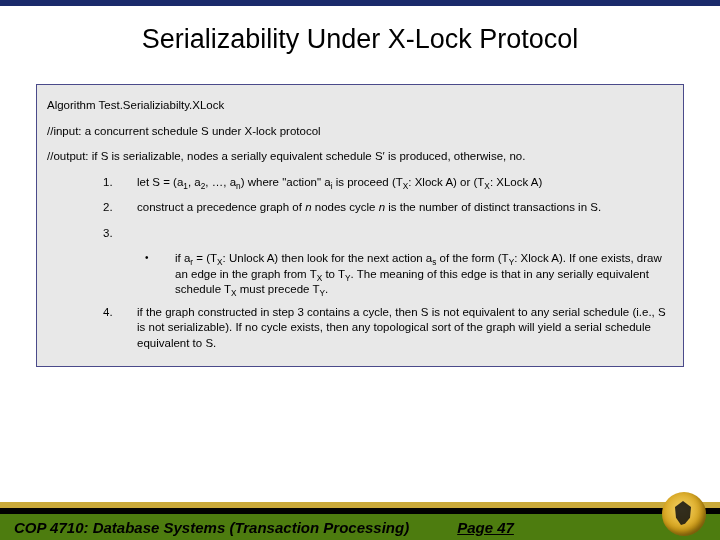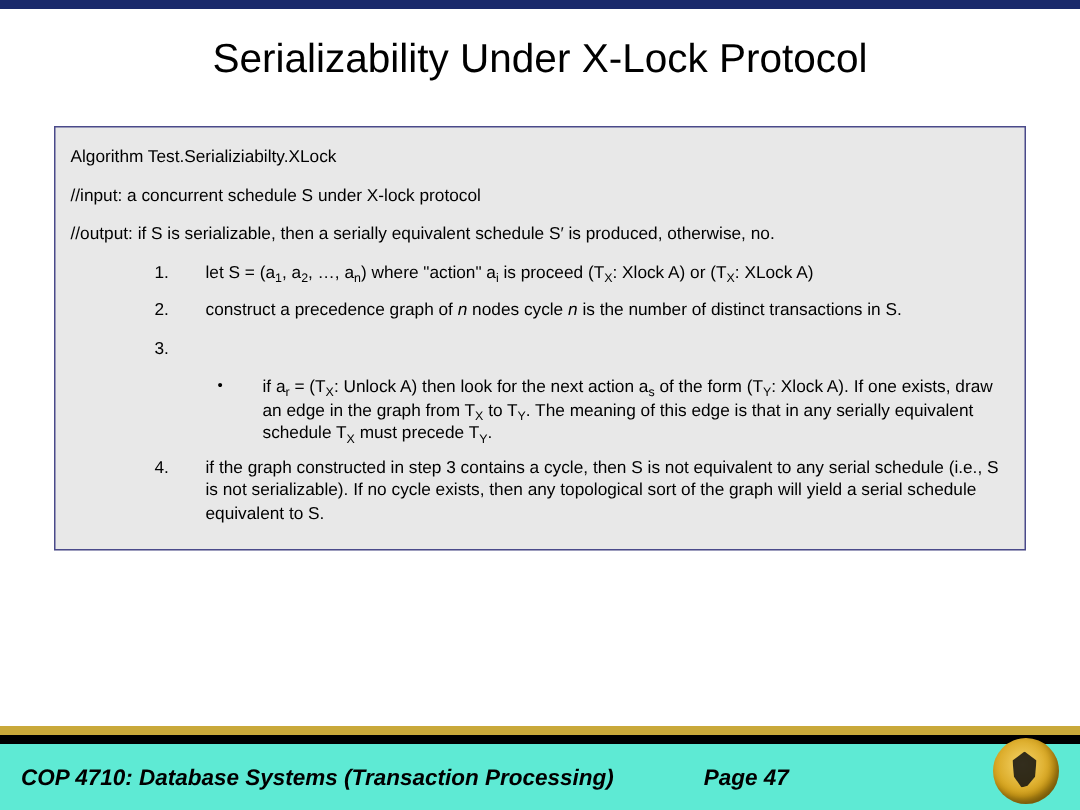--- a/index.html
+++ b/index.html
@@ -65,33 +65,33 @@
   em.i { font-style: italic; }
   .footer-wrap {
     position: absolute;
     left: 0;
     right: 0;
     bottom: 0;
   }
   .gold-line { height: 6px; background: #c9a93a; }
   .black-line { height: 6px; background: #000; }
   .footer-bar {
-    height: 44px;
-    background: #5eead4;
+    height: 26px;
+    background: #4d7c0f;
     display: flex;
     align-items: center;
     padding: 0 14px;
     font-weight: bold;
     font-style: italic;
     font-size: 15px;
     color: #000;
     position: relative;
   }
   .footer-left { flex: 0 0 auto; }
-  .footer-page { margin-left: 60px; }
+  .footer-page { margin-left: 48px; text-decoration: underline; }
   .logo {
     position: absolute;
     right: 14px;
     bottom: 4px;
     width: 44px;
     height: 44px;
     background: radial-gradient(circle at 45% 40%, #f6d56a 0%, #d4a017 60%, #7a5c00 100%);
     border-radius: 50%;
     box-shadow: inset -3px -4px 6px rgba(0,0,0,.35);
   }
@@ -109,21 +109,21 @@
 <body>
 
 <div class="top-bar"></div>
 
 <h1 class="title">Serializability Under X-Lock Protocol</h1>
 
 <div class="content-box">
   <div class="row">Algorithm Test.Serializiabilty.XLock</div>
   <div class="row">//input:  a concurrent schedule S under X-lock protocol</div>
   <div class="row">
-    <span>//output: if S is serializable, then a serially equivalent schedule S</span>′<span> is produced, otherwise, no.</span>
+    <span>//output: if S is serializable, nodes a serially equivalent schedule S</span>′<span> is produced, otherwise, no.</span>
   </div>
 
   <div class="steps">
 
     <div class="step">
       <div class="num">1.</div>
       <div class="body">
         <span>let S = (a</span><sub>1</sub><span>, a</span><sub>2</sub><span>, …, a</span><sub>n</sub><span>) where "action" a</span><sub>i</sub><span> is proceed (T</span><sub>X</sub><span>: Xlock A) or (T</span><sub>X</sub><span>: XLock A)</span>
       </div>
     </div>

